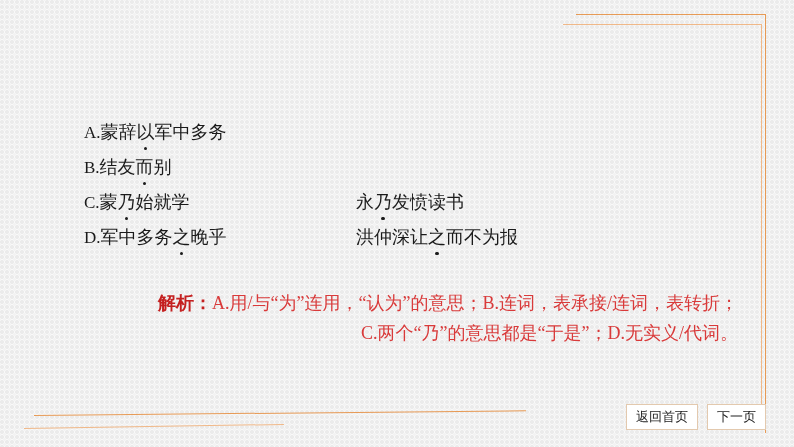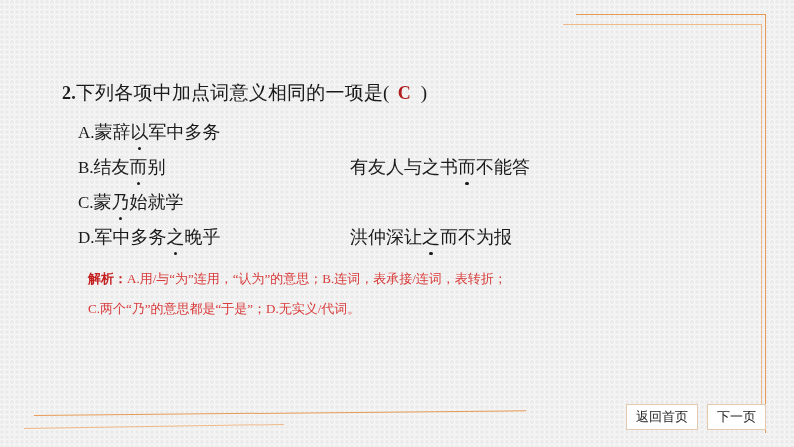--- a/index.html
+++ b/index.html
@@ -43,38 +43,38 @@
 
   .qline{
     position:absolute;left:62px;top:80px;
     font-size:19px;color:#1a1a1a;white-space:nowrap;
     letter-spacing:.2px;
   }
   .qnum{font-weight:bold;font-size:18px;}
   .answer{color:#b11d1d;font-weight:bold;padding:0 10px 0 8px;font-size:18px;}
 
   
-  #options{position:absolute;left:78px;top:120px;width:540px;}
+  #options{position:absolute;left:84px;top:120px;width:540px;}
   .orow{display:flex;height:35px;align-items:flex-start;}
   .ocell{font-size:18px;color:#1a1a1a;white-space:nowrap;line-height:24px;}
   .ocell.left{width:272px;}
   .ocell.right{width:268px;}
   .lab{font-size:17px;}
   
   .dot{position:relative;}
   .dot::after{
     content:"";position:absolute;left:50%;top:25px;
     width:3.4px;height:3.4px;margin-left:-1.7px;
     background:#1a1a1a;border-radius:50%;
   }
 
   
   #analysis{
-    position:absolute;left:88px;top:264px;width:650px;
-    color:#d93a3a;font-size:13px;line-height:30px;
+    position:absolute;left:88px;top:288px;width:650px;
+    color:#d93a3a;font-size:18px;line-height:30px;text-align:right;
   }
   #analysis .lead{font-weight:bold;color:#c42020;}
   .ana-line{white-space:nowrap;}
 
   
   #nav{position:absolute;right:28px;top:404px;display:flex;gap:9px;}
   .navbtn{
     border:1px solid #e3c9ae;background:#ffffff;
     font-family:"Liberation Sans","DejaVu Sans",sans-serif;
     font-size:13px;color:#1c1c1c;
@@ -89,37 +89,34 @@
 
 <div class="deco" id="deco-tr-outer-h"></div>
 <div class="deco" id="deco-tr-outer-v"></div>
 <div class="deco pale" id="deco-tr-inner-h"></div>
 <div class="deco pale" id="deco-tr-inner-v"></div>
 <div class="deco" id="deco-bl-1"></div>
 <div class="deco pale" id="deco-bl-2"></div>
 
 <div id="content">
 
-  <div class="qline">
-    <span class="qnum">2.</span><span>下列各项中加点词意义相同的一项是(</span><span class="answer">C</span><span>)</span>
-  </div>
 
   <div id="options">
 
     <div class="orow">
       <div class="ocell left"><span class="lab">A.</span><span>蒙辞</span><span class="dot">以</span><span>军中多务</span></div>
     </div>
 
     <div class="orow">
       <div class="ocell left"><span class="lab">B.</span><span>结友</span><span class="dot">而</span><span>别</span></div>
-      <div class="ocell right"><span>有友人与之书</span><span class="dot">而</span><span>不能答</span></div>
     </div>
 
     <div class="orow">
       <div class="ocell left"><span class="lab">C.</span><span>蒙</span><span class="dot">乃</span><span>始就学</span></div>
+      <div class="ocell right"><span>永</span><span class="dot">乃</span><span>发愤读书</span></div>
     </div>
 
     <div class="orow">
       <div class="ocell left"><span class="lab">D.</span><span>军中多务</span><span class="dot">之</span><span>晚乎</span></div>
       <div class="ocell right"><span>洪仲深让</span><span class="dot">之</span><span>而不为报</span></div>
     </div>
 
   </div>
 
   <div id="analysis">

